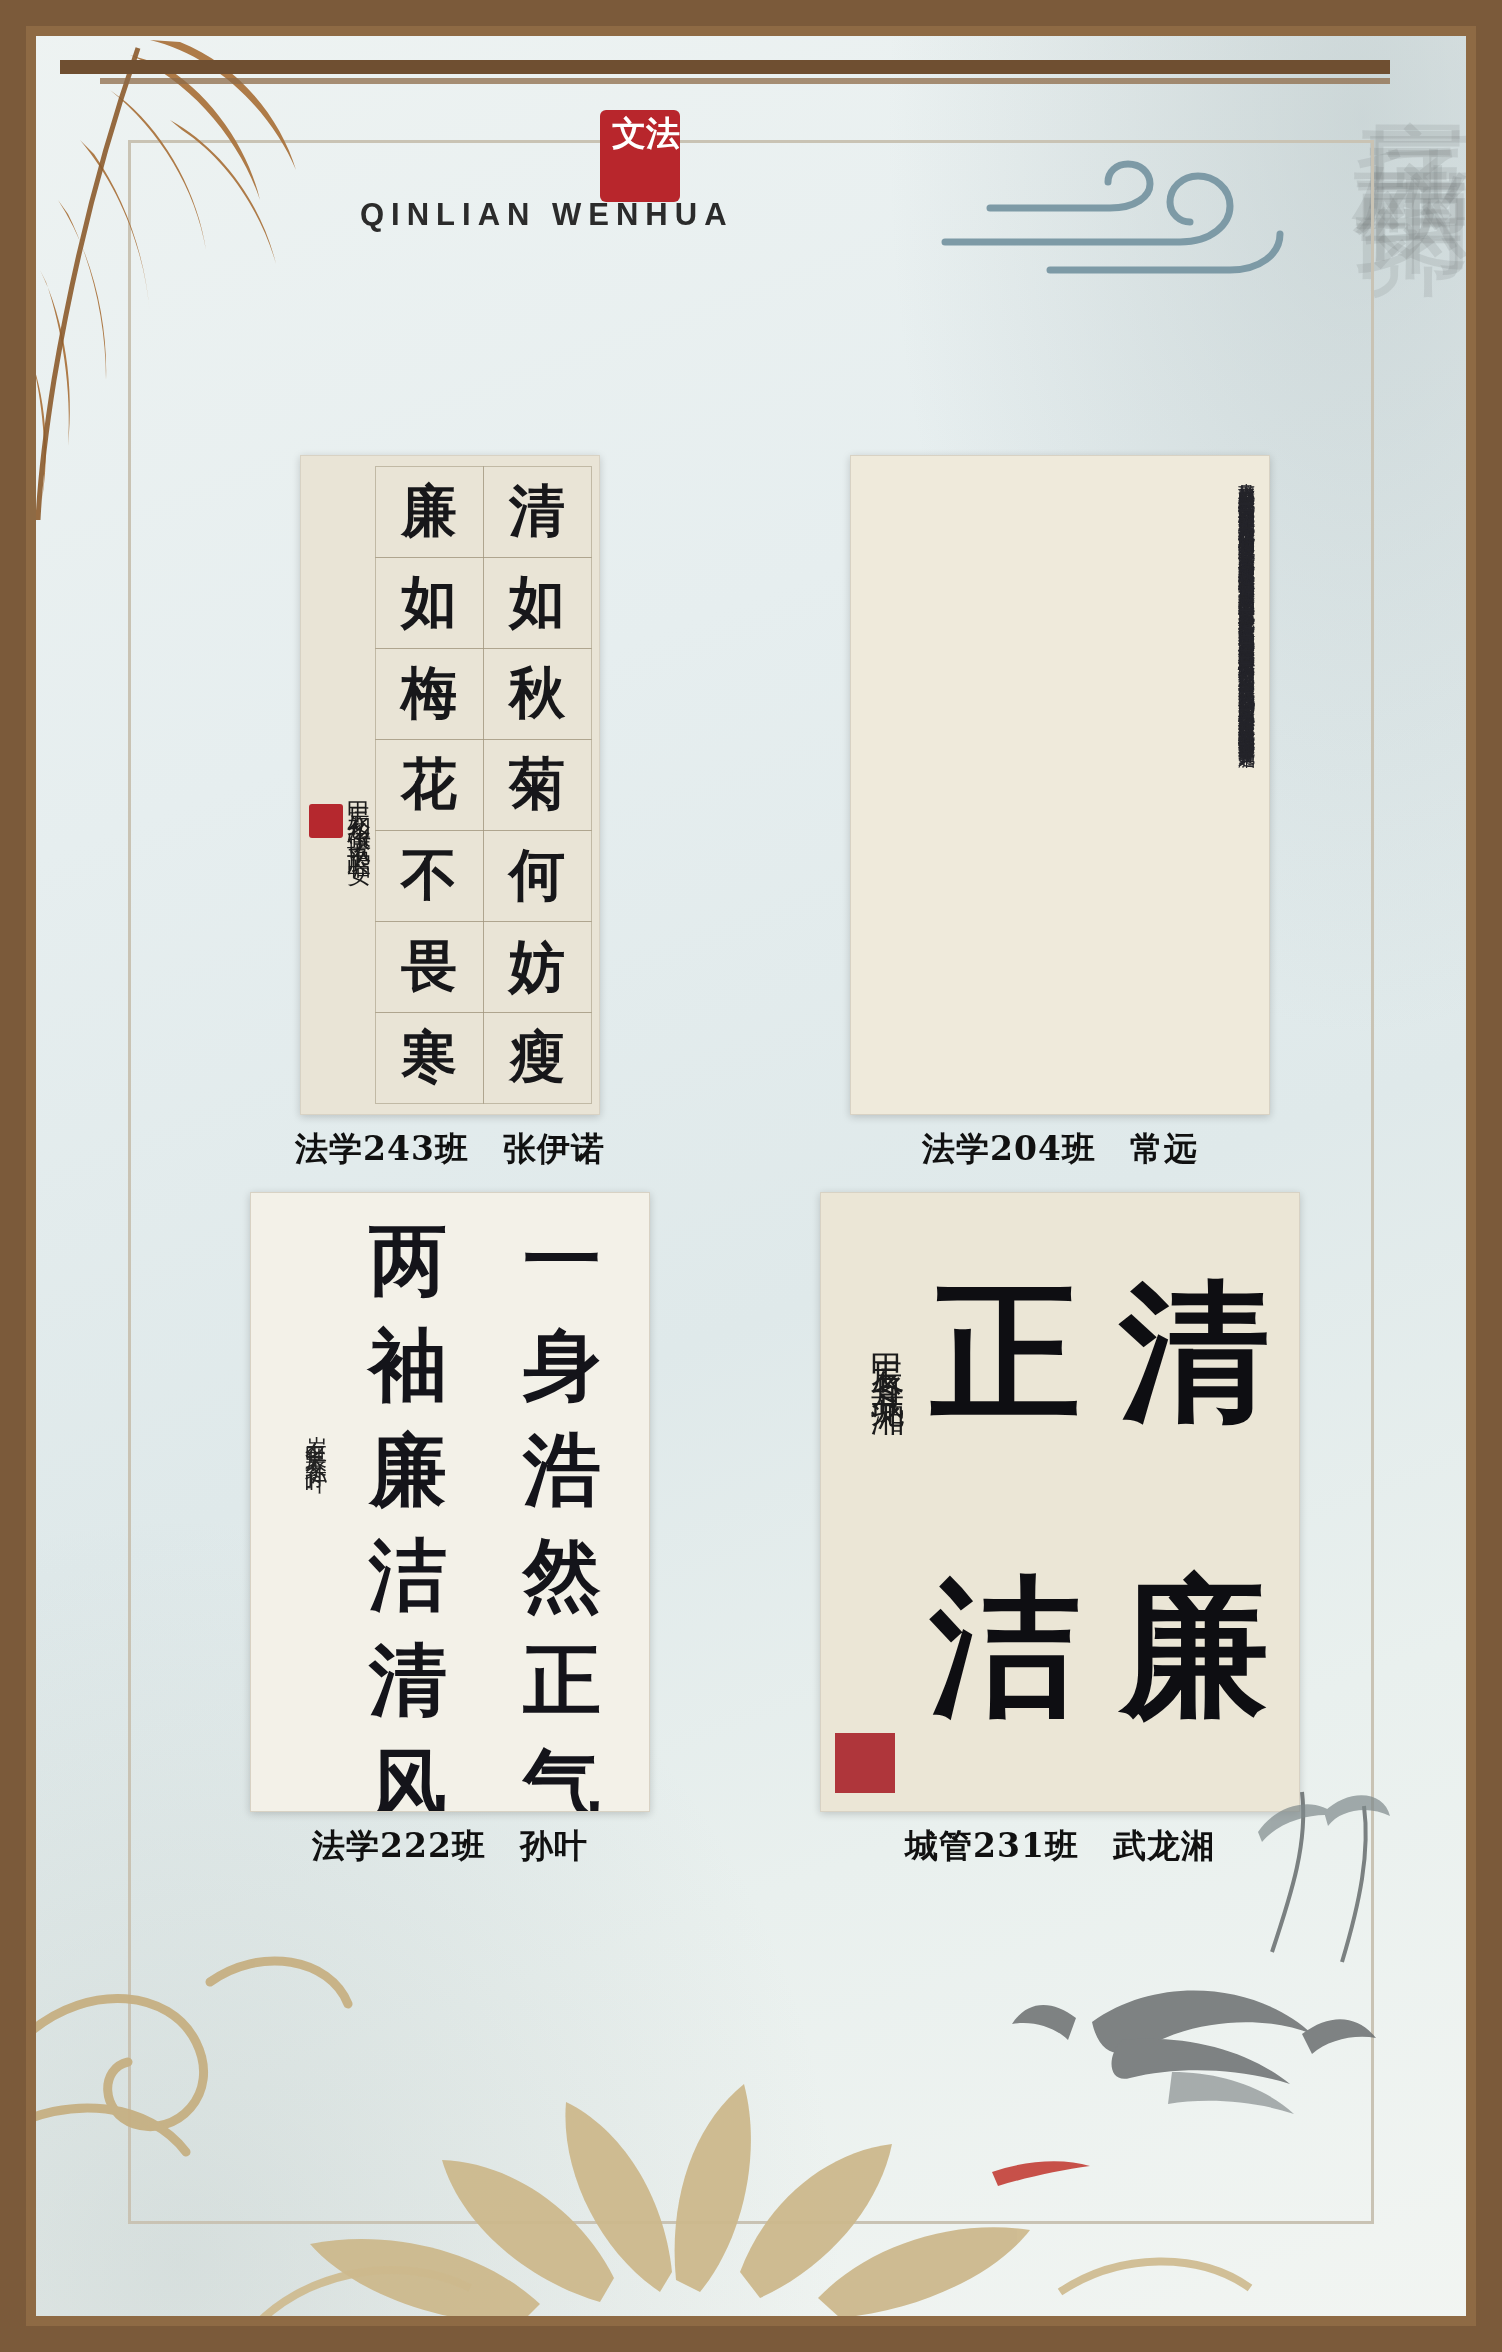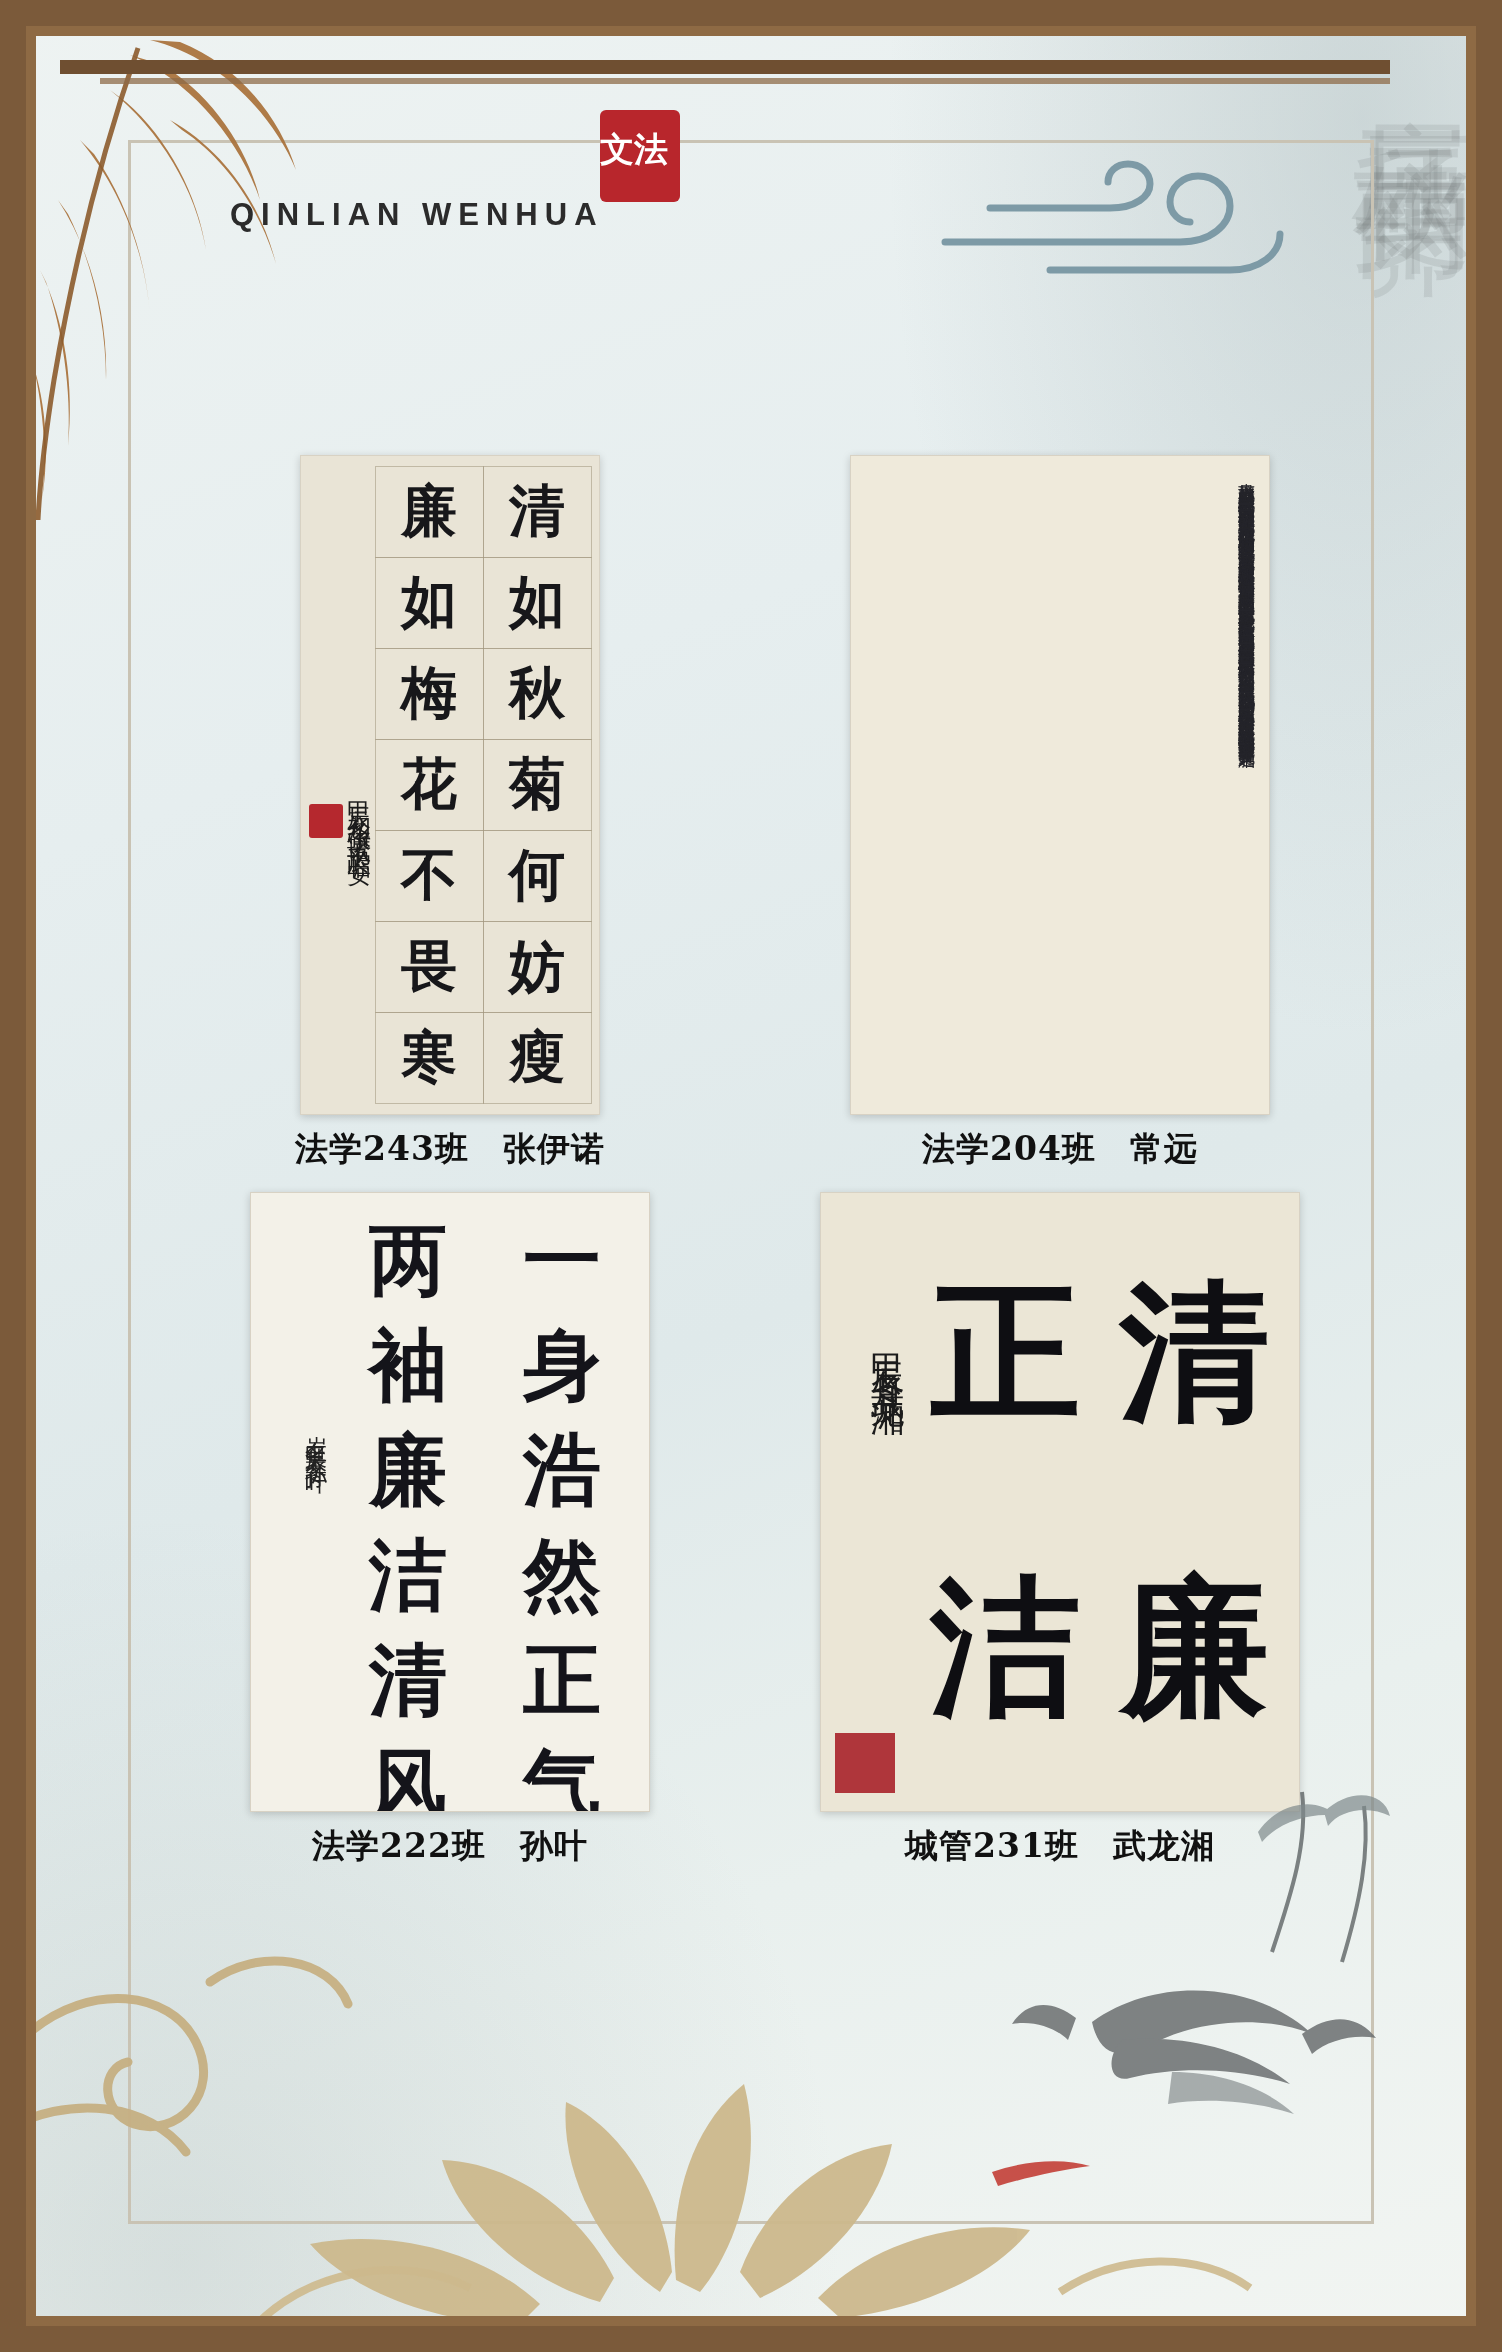--- a/index.html
+++ b/index.html
@@ -136,41 +136,42 @@
     font-weight: bold;
     letter-spacing: 4px;
   }
   .title-main .ex {
     font-size: 96px;
     letter-spacing: 10px;
     margin-left: 22px;
   }
   .title-pinyin {
     margin-top: 12px;
+    margin-left: 130px;
     font-family: "Liberation Sans", sans-serif;
     font-size: 31px;
     letter-spacing: 7px;
     color: #2b2b2b;
     font-weight: bold;
   }
   .seal {
     position: absolute;
     left: 370px;
     top: -75px;
     width: 80px;
     height: 92px;
     background: #b8262c;
     border-radius: 6px;
     color: #fff;
-    font-family: Liberation Sans, sans-serif;
+    font-family: Liberation Mono, monospace;
     font-size: 34px;
     font-weight: bold;
     line-height: 44px;
-    text-align: left;
-    padding-top: 17px;
+    text-align: right;
+    padding-top: 4px;
     box-sizing: border-box;
     z-index: 26;
   }
 
   
   .cloud-motif {
     position: absolute;
     left: 930px;
     top: 150px;
     z-index: 22;

